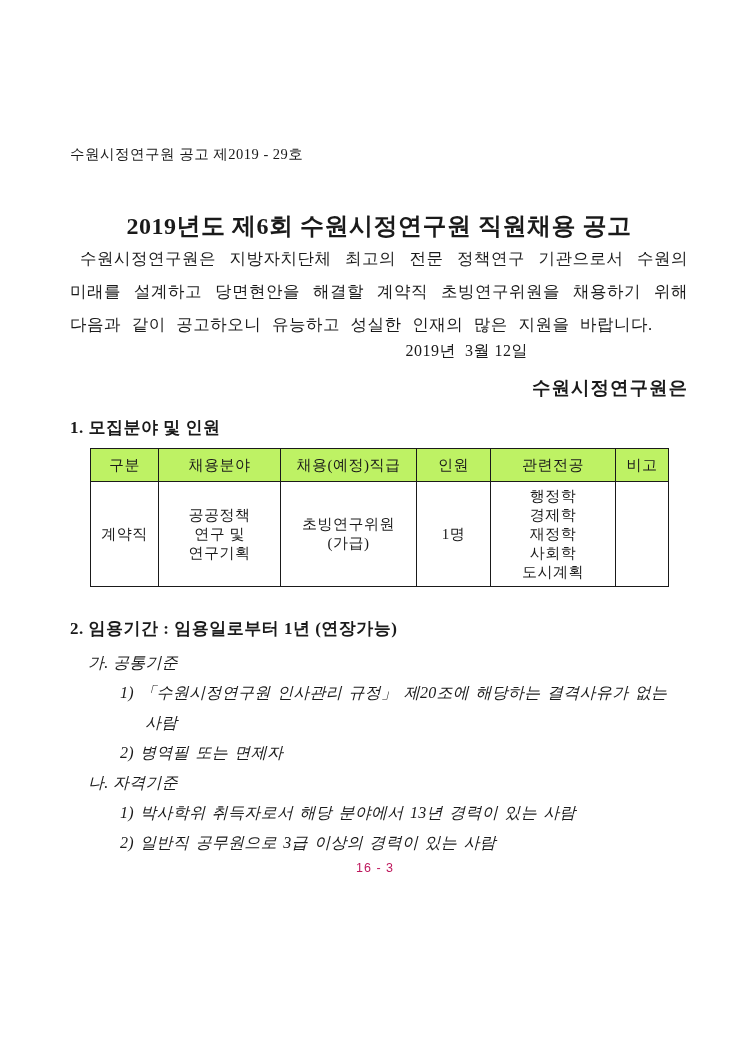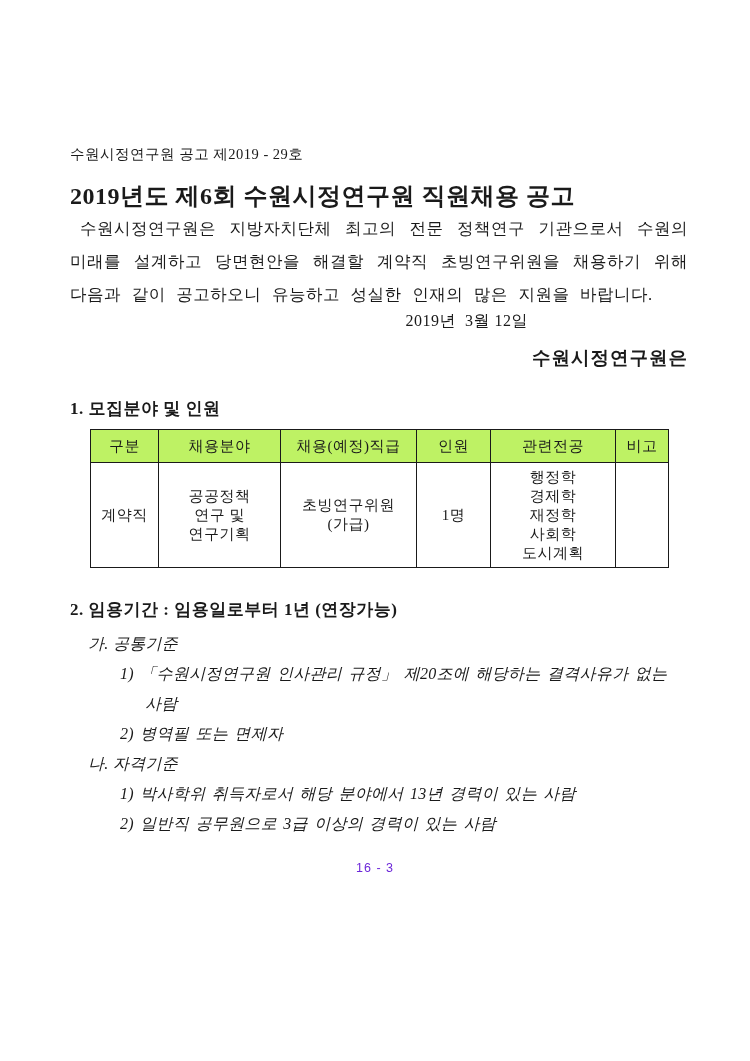--- a/index.html
+++ b/index.html
@@ -15,21 +15,22 @@
     width: 750px; height: 915px;
     padding: 145px 62px 0 70px;
     position: relative;
   }
   .doc-number {
     font-size: 14.5px;
     letter-spacing: 0.5px;
     white-space: pre;
   }
   .title {
-    margin-top: 16px;
+    margin-top: 46px;
+    text-align: center;
     font-size: 24px;
     font-weight: bold;
     letter-spacing: 0.5px;
   }
   .intro {
     font-size: 16.5px;
     line-height: 33px;
     text-align: justify;
     text-indent: 10px;
     word-spacing: 6px;
@@ -47,21 +48,21 @@
     text-align: right;
     font-size: 18.5px;
     font-weight: bold;
     letter-spacing: 1px;
   }
   .section-heading {
     font-size: 17px;
     font-weight: bold;
     letter-spacing: 0.5px;
   }
-  .s1 { margin-top: 27px; }
+  .s1 { margin-top: 16px; }
   .s2 { margin-top: 30px; }
   .s3 { margin-top: 30px; }
   table.recruit {
     margin-top: 9px;
     margin-left: 20px;
     border-collapse: collapse;
     width: 578px;
     table-layout: fixed;
     font-size: 15px;
   }
@@ -85,21 +86,21 @@
   .sub-list { margin-top: 8px; font-size: 16px; line-height: 30px; letter-spacing: 0.3px; font-style: italic; }
   .sub-label { margin-left: 18px; }
   .sub-item { margin-left: 75px; text-indent: -25px; word-spacing: 2px; }
   .footer-page {
     position: absolute;
     left: 0; right: 0;
     bottom: 40px;
     text-align: center;
     font-family: "Liberation Sans", "DejaVu Sans", sans-serif;
     font-size: 12.5px;
-    color: #6d28d9;
+    color: #be185d;
     letter-spacing: 1px;
   }
 </style>
 </head>
 <body>
 
 <div class="page">
 
   <div class="doc-number">수원시정연구원 공고 제2019 - 29호</div>
 

